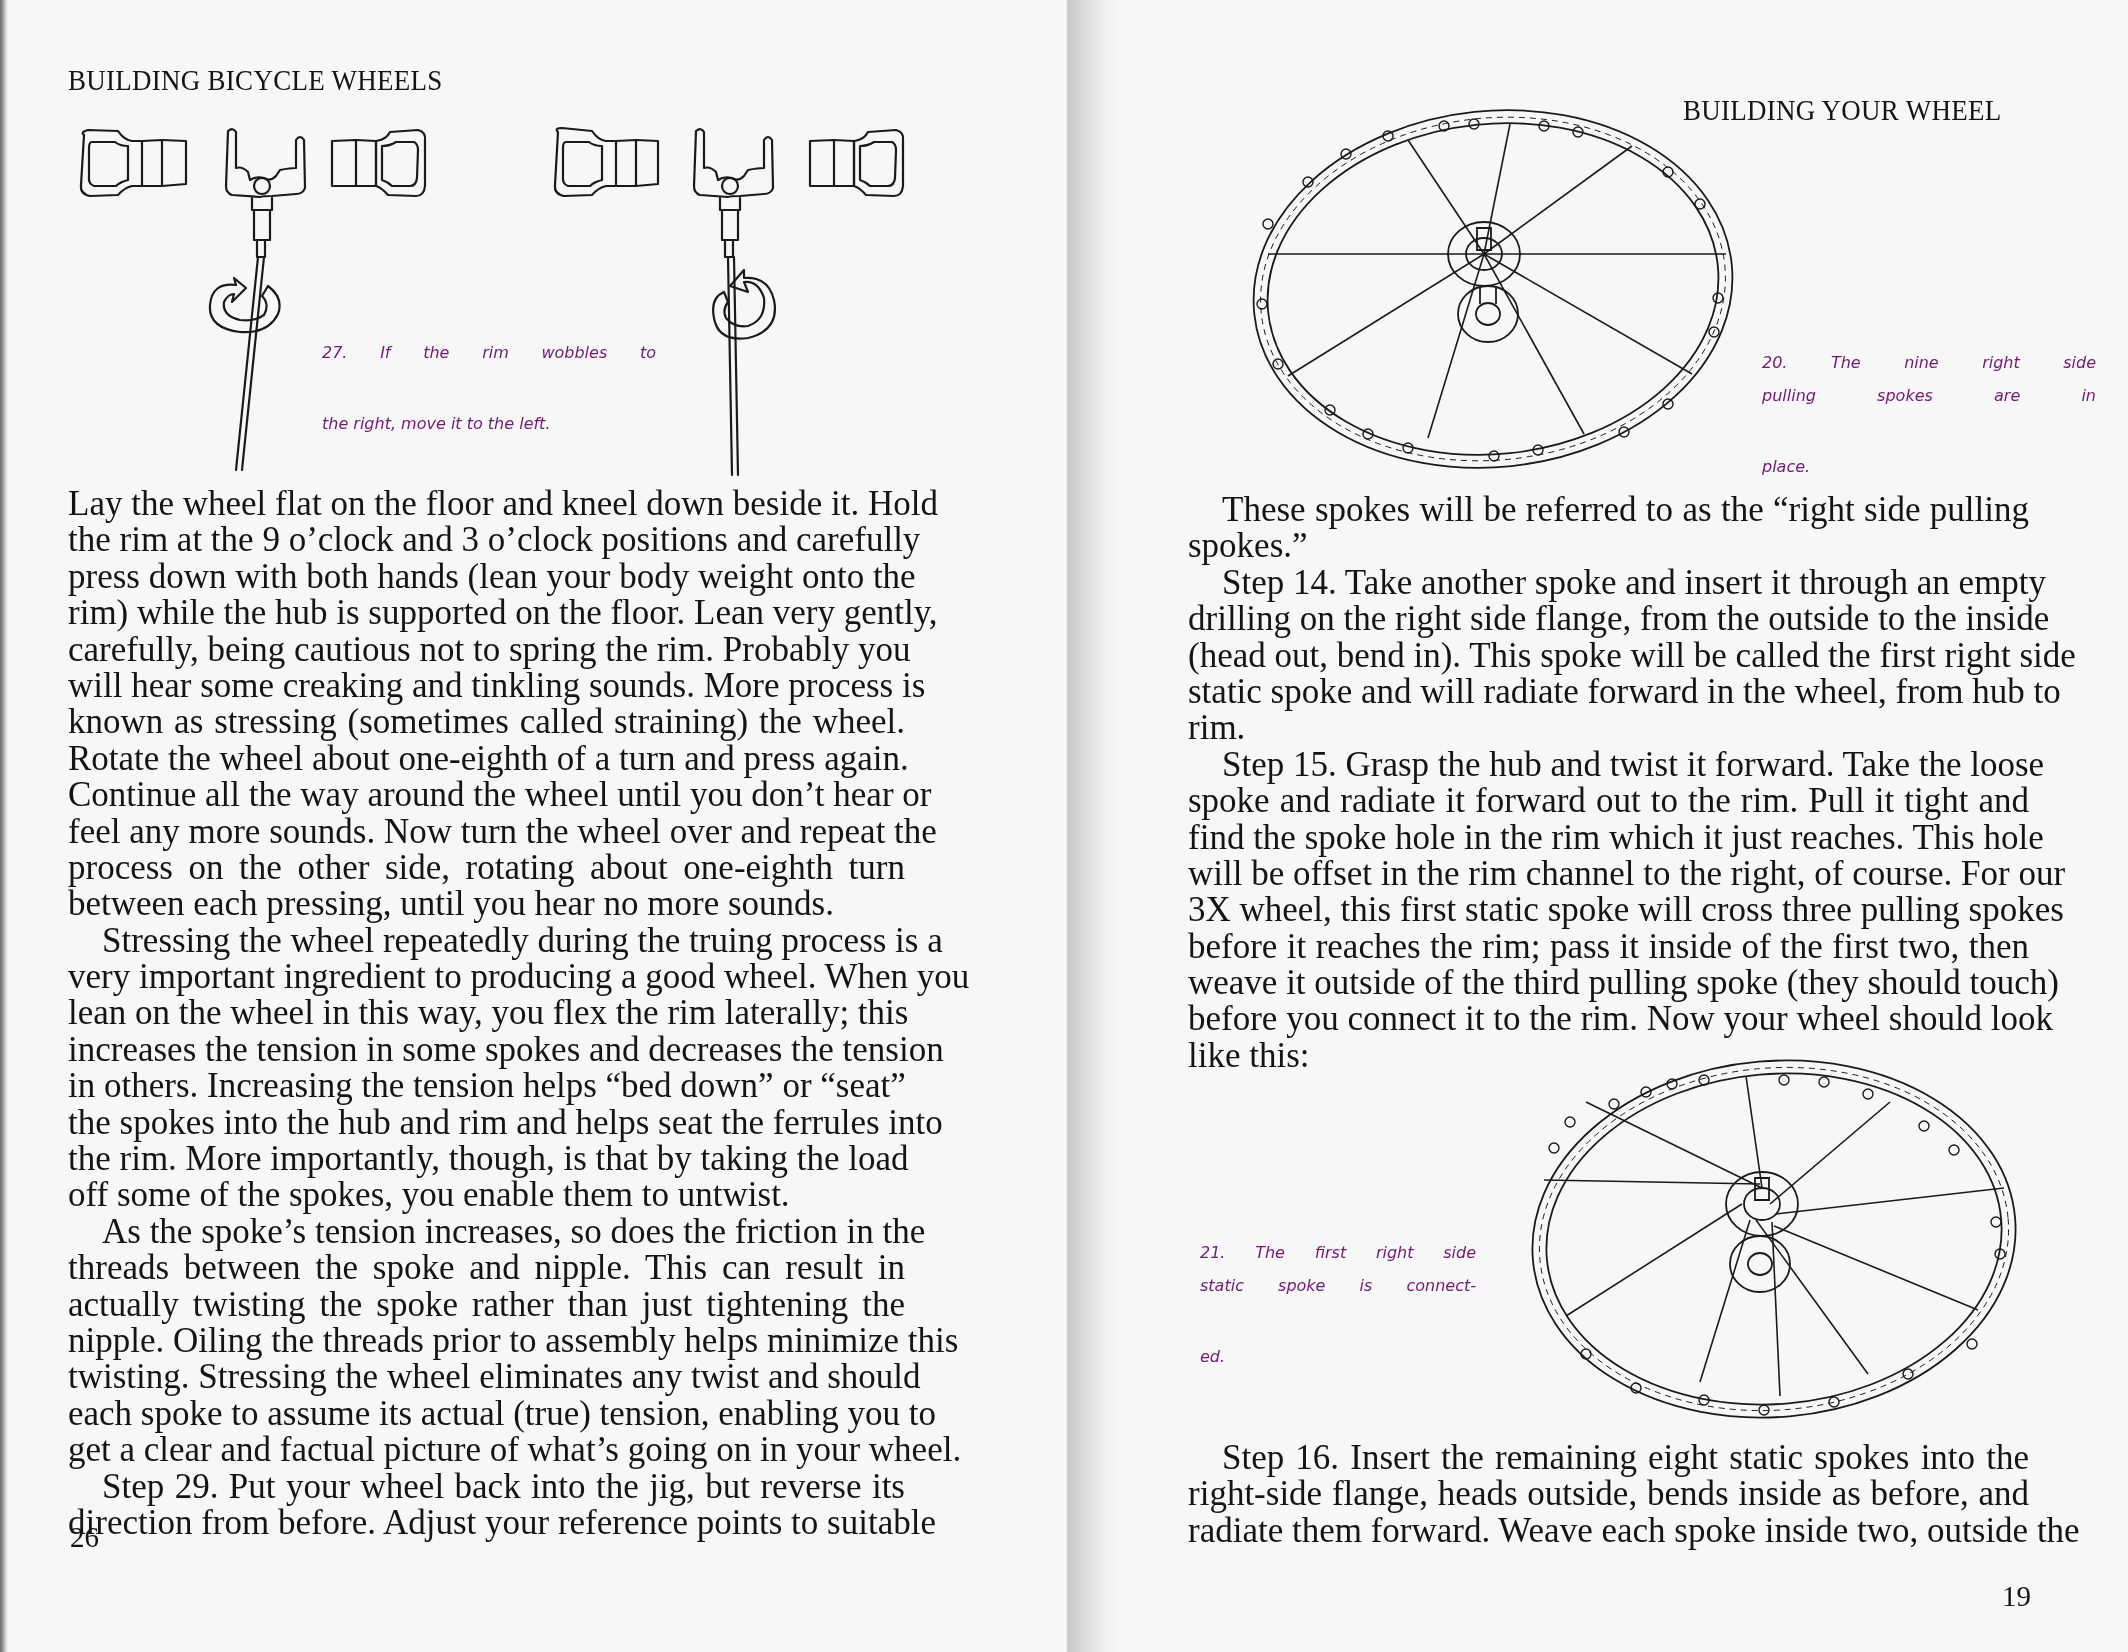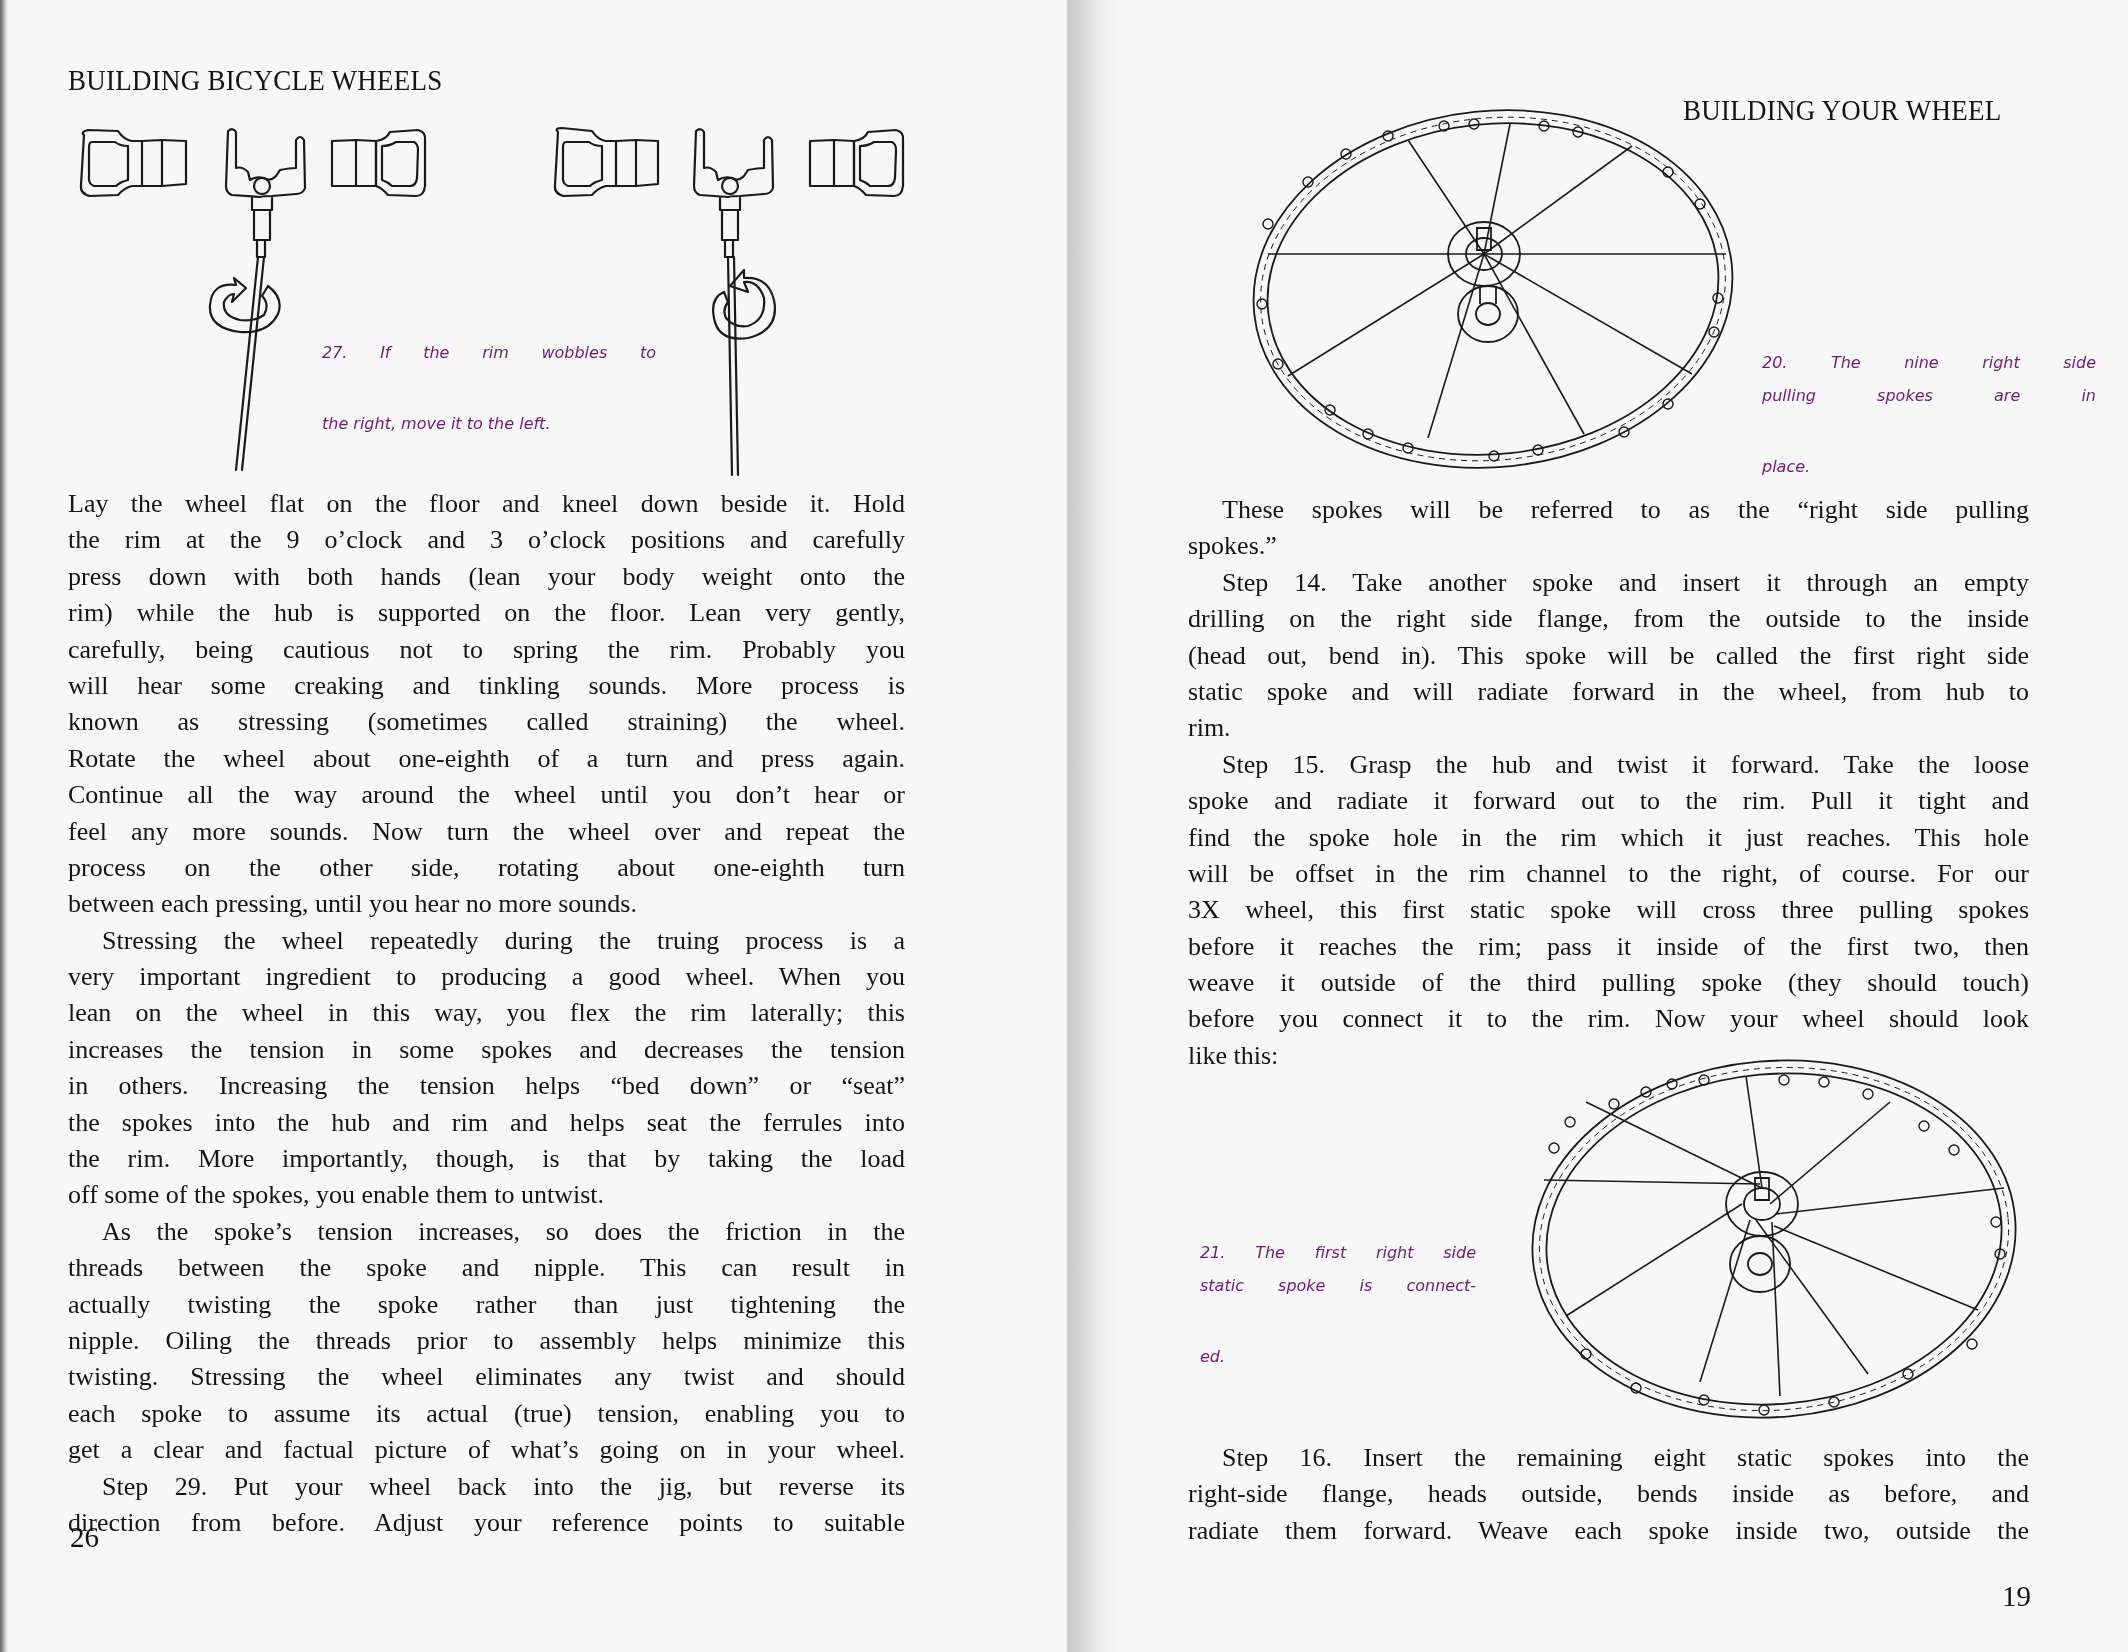--- a/index.html
+++ b/index.html
@@ -22,21 +22,21 @@
   .page-right { left: 1066px; width: 1062px; }
 
   .running-head {
     position: absolute; font-size: 29px; letter-spacing: 0.3px; white-space: nowrap;
     font-family: "Liberation Serif", serif; transform: scaleX(0.93); transform-origin: left top;
   }
   .head-left { left: 68px; top: 64px; }
   .head-right { left: 617px; top: 94px; }
 
   .body-text {
-    position: absolute; font-size: 26px; line-height: 36.4px;
+    position: absolute; font-size: 35px; line-height: 36.4px;
     font-family: "Liberation Serif", serif;
   }
   .body-text .ln {
     display: block; white-space: nowrap; text-align: justify; text-align-last: justify;
     height: 36.4px; overflow: visible;
   }
   .body-text .ln.last { text-align-last: left; }
   .body-text .ln.indent { padding-left: 34px; }
   .left-body { left: 68px; top: 486px; width: 837px; }
   .right-body-a { left: 122px; top: 492px; width: 841px; }

